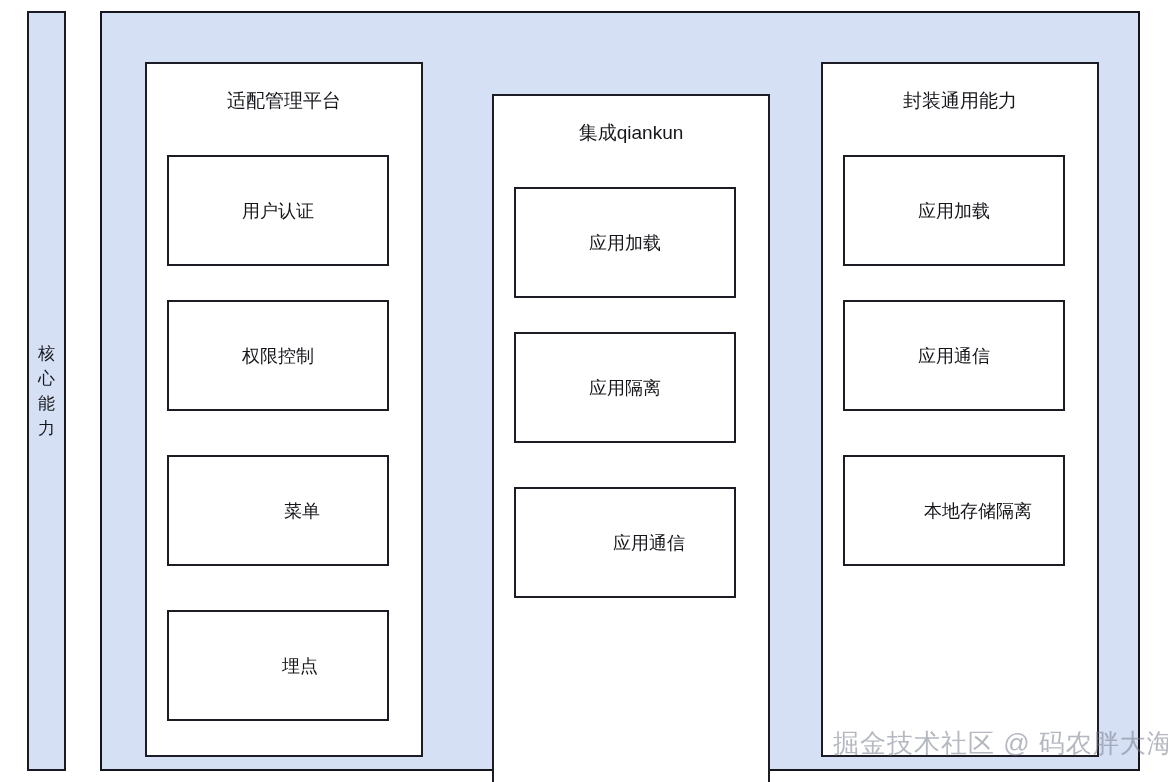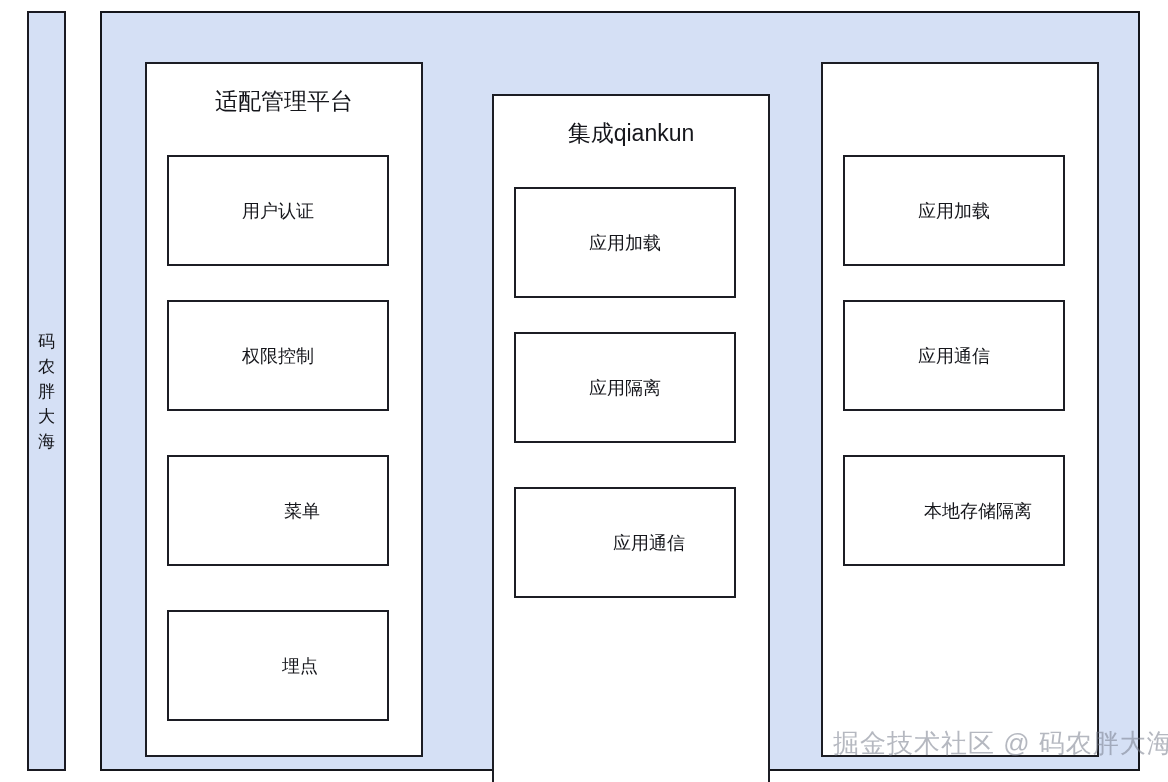--- a/index.html
+++ b/index.html
@@ -71,21 +71,21 @@
   .group.col-0 { left: 43px; }
   .group.col-1 { left: 390px; margin-top: 32px; }
   .group.col-2 { left: 719px; }
 
   .group-title {
     position: absolute;
     top: 25px;
     left: 0;
     right: 0;
     text-align: center;
-    font-size: 23px;
+    font-size: 19px;
     line-height: 24px;
     color: #15161b;
   }
 
   
   .item {
     position: absolute;
     left: 20px;
     width: 222px;
     height: 111px;
@@ -119,21 +119,21 @@
     pointer-events: none;
     letter-spacing: 1px;
   }
 </style>
 </head>
 <body>
 
 <div id="canvas">
 
   <div class="core-band">
-    <div class="core-band-label">码农胖大海</div>
+    <div class="core-band-label">核心能力</div>
   </div>
 
   <div class="outer-panel">
 
     <div class="group col-0">
       <div class="group-title">适配管理平台</div>
       <div class="item pos-0">
         <span class="item-label">用户认证</span>
       </div>
       <div class="item pos-1">
@@ -154,20 +154,21 @@
       </div>
       <div class="item pos-2">
         <span class="item-label">应用通信</span>
       </div>
       <div class="item pos-1">
         <span class="item-label">应用隔离</span>
       </div>
     </div>
 
     <div class="group col-2">
+      <div class="group-title">封装通用能力</div>
       <div class="item pos-0">
         <span class="item-label">应用加载</span>
       </div>
       <div class="item pos-1">
         <span class="item-label">应用通信</span>
       </div>
       <div class="item pos-2">
         <span class="item-label">本地存储隔离</span>
       </div>
     </div>

